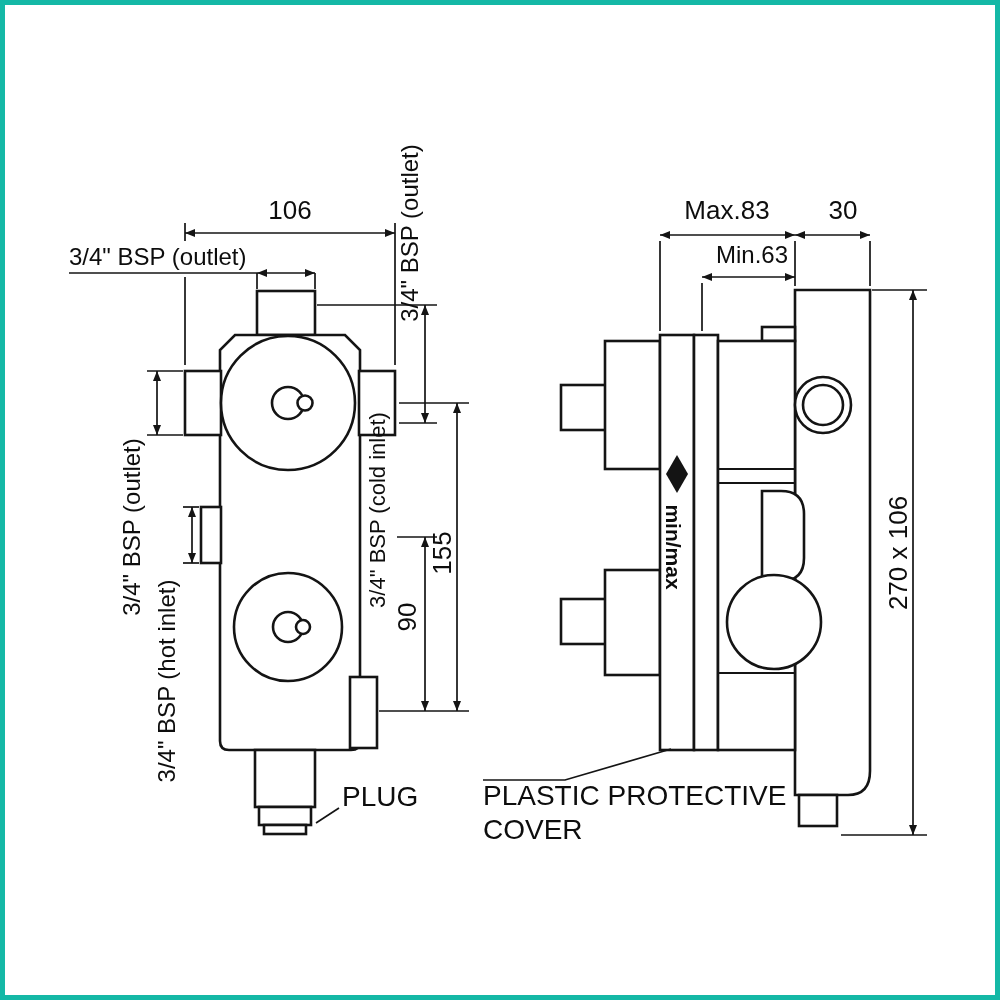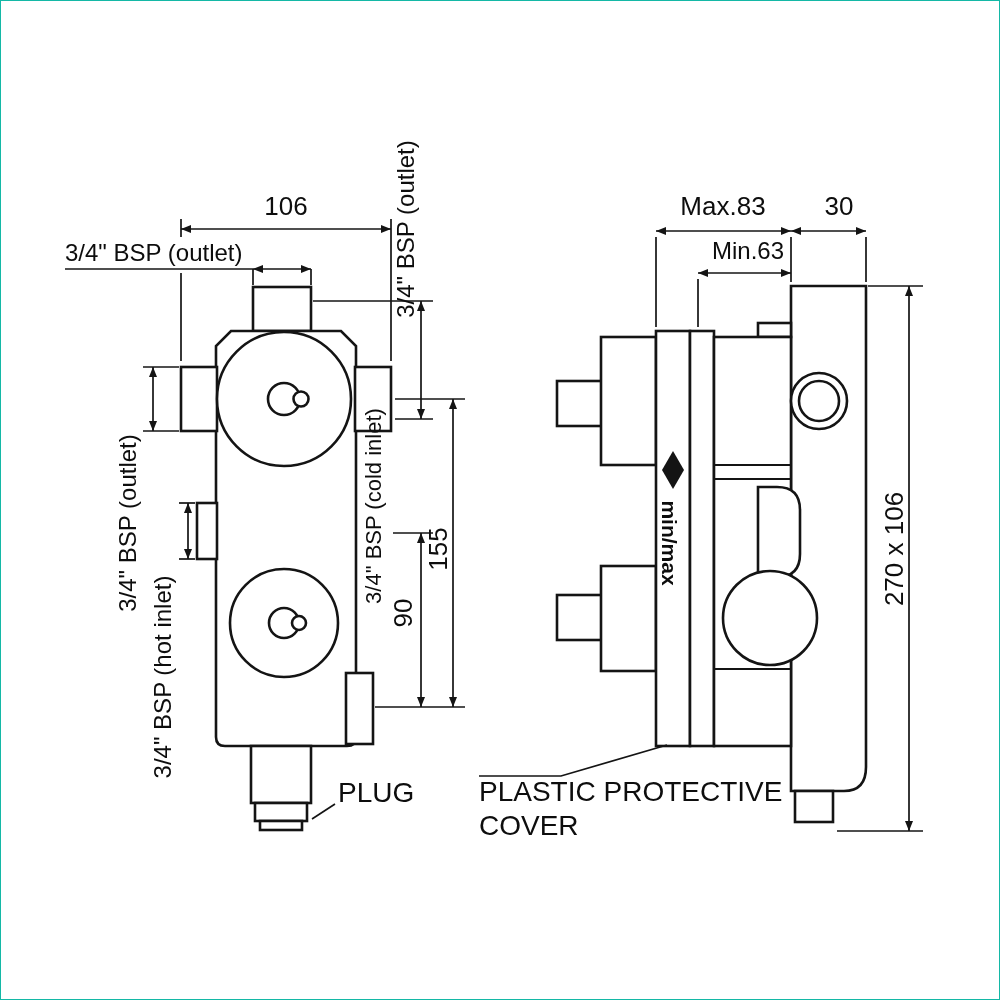--- a/index.html
+++ b/index.html
@@ -1,20 +1,20 @@
 <!DOCTYPE html>
 <html><head>
 <meta charset="utf-8">
 <style>
   * { box-sizing: border-box; }
   html, body { margin: 0; padding: 0; background: #ffffff; }
   .canvas {
     width: 1000px; height: 1000px;
     background: #ffffff;
-    border: 1px solid #14b8a6;
+    border: 5px solid #14b8a6;
     position: relative;
     font-family: "Liberation Sans", sans-serif;
   }
   svg { display: block; }
   .obj  { fill: #ffffff; stroke: #141414; stroke-width: 2.6; stroke-linejoin: miter; }
   .thin { fill: none; stroke: #141414; stroke-width: 2.2; }
   .dimline { fill: none; stroke: #141414; stroke-width: 1.7; }
   .solid { fill: #141414; stroke: none; }
   text { fill: #0d0d0d; }
   .t-dim   { font-size: 26px; }

